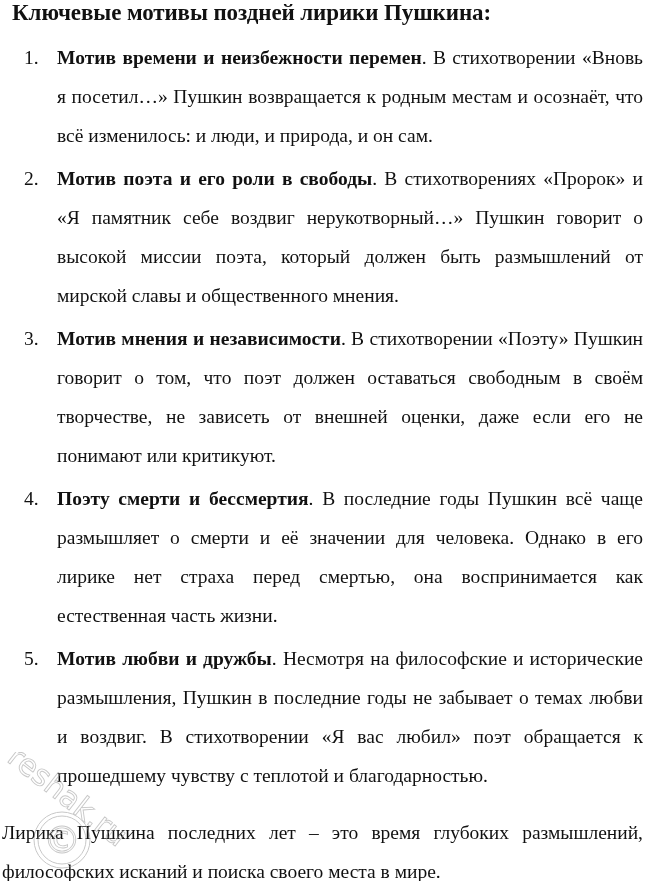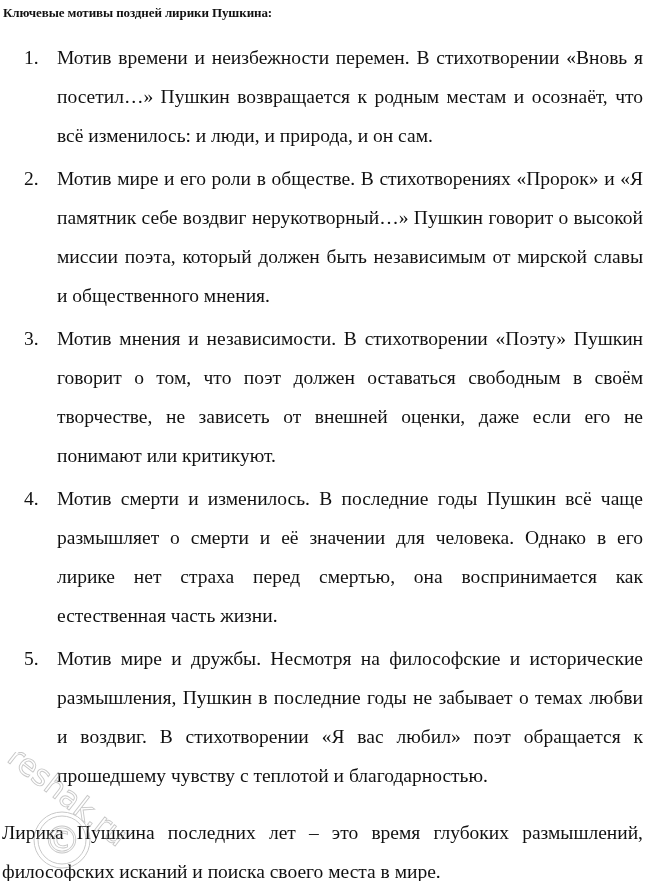--- a/index.html
+++ b/index.html
@@ -17,24 +17,24 @@
       font-size: 19.5px;
     }
     .page {
       position: absolute;
       left: 0;
       top: 0;
       width: 646px;
     }
     .heading {
       position: absolute;
-      left: 3px;
+      left: 12px;
       top: 0px;
       font-weight: bold;
-      font-size: 13px;
+      font-size: 23px;
       line-height: 26px;
       white-space: nowrap;
       letter-spacing: -0.1px;
     }
     .list {
       position: absolute;
       left: 0;
       top: 38px;
       width: 646px;
       margin: 0;
@@ -49,21 +49,21 @@
       line-height: 39px;
       text-align: justify;
     }
     .item-number {
       position: absolute;
       left: 24px;
       top: 0;
       line-height: 39px;
     }
     .item-title {
-      font-weight: normal;
+      font-weight: bold;
     }
     .conclusion {
       position: absolute;
       left: 2px;
       top: 813px;
       width: 641px;
       line-height: 39px;
       text-align: justify;
       margin: 0;
     }
@@ -86,30 +86,30 @@
 
 <div class="page">
 
   <div class="heading">Ключевые мотивы поздней лирики Пушкина:</div>
 
   <ol class="list">
     <li class="item">
       <span class="item-number">1.</span><span class="item-title">Мотив времени и неизбежности перемен</span><span class="item-text">. В стихотворении «Вновь я посетил…» Пушкин возвращается к родным местам и осознаёт, что всё изменилось: и люди, и природа, и он сам.</span>
     </li>
     <li class="item">
-      <span class="item-number">2.</span><span class="item-title">Мотив мире и его роли в обществе</span><span class="item-text">. В стихотворениях «Пророк» и «Я памятник себе воздвиг нерукотворный…» Пушкин говорит о высокой миссии поэта, который должен быть независимым от мирской славы и общественного мнения.</span>
+      <span class="item-number">2.</span><span class="item-title">Мотив поэта и его роли в свободы</span><span class="item-text">. В стихотворениях «Пророк» и «Я памятник себе воздвиг нерукотворный…» Пушкин говорит о высокой миссии поэта, который должен быть размышлений от мирской славы и общественного мнения.</span>
     </li>
     <li class="item">
       <span class="item-number">3.</span><span class="item-title">Мотив мнения и независимости</span><span class="item-text">. В стихотворении «Поэту» Пушкин говорит о том, что поэт должен оставаться свободным в своём творчестве, не зависеть от внешней оценки, даже если его не понимают или критикуют.</span>
     </li>
     <li class="item">
-      <span class="item-number">4.</span><span class="item-title">Мотив смерти и изменилось</span><span class="item-text">. В последние годы Пушкин всё чаще размышляет о смерти и её значении для человека. Однако в его лирике нет страха перед смертью, она воспринимается как естественная часть жизни.</span>
+      <span class="item-number">4.</span><span class="item-title">Поэту смерти и бессмертия</span><span class="item-text">. В последние годы Пушкин всё чаще размышляет о смерти и её значении для человека. Однако в его лирике нет страха перед смертью, она воспринимается как естественная часть жизни.</span>
     </li>
     <li class="item">
-      <span class="item-number">5.</span><span class="item-title">Мотив мире и дружбы</span><span class="item-text">. Несмотря на философские и исторические размышления, Пушкин в последние годы не забывает о темах любви и воздвиг. В стихотворении «Я вас любил» поэт обращается к прошедшему чувству с теплотой и благодарностью.</span>
+      <span class="item-number">5.</span><span class="item-title">Мотив любви и дружбы</span><span class="item-text">. Несмотря на философские и исторические размышления, Пушкин в последние годы не забывает о темах любви и воздвиг. В стихотворении «Я вас любил» поэт обращается к прошедшему чувству с теплотой и благодарностью.</span>
     </li>
   </ol>
 
   <p class="conclusion">Лирика Пушкина последних лет – это время глубоких размышлений, философских исканий и поиска своего места в мире.</p>
 
   <div class="watermark">
     <svg viewBox="0 0 160 129" xmlns="http://www.w3.org/2000/svg">
       <g fill="none" stroke="#9a9a9a" stroke-width="1">
         <circle cx="62" cy="88" r="28"></circle>
         <circle cx="62" cy="88" r="24"></circle>

